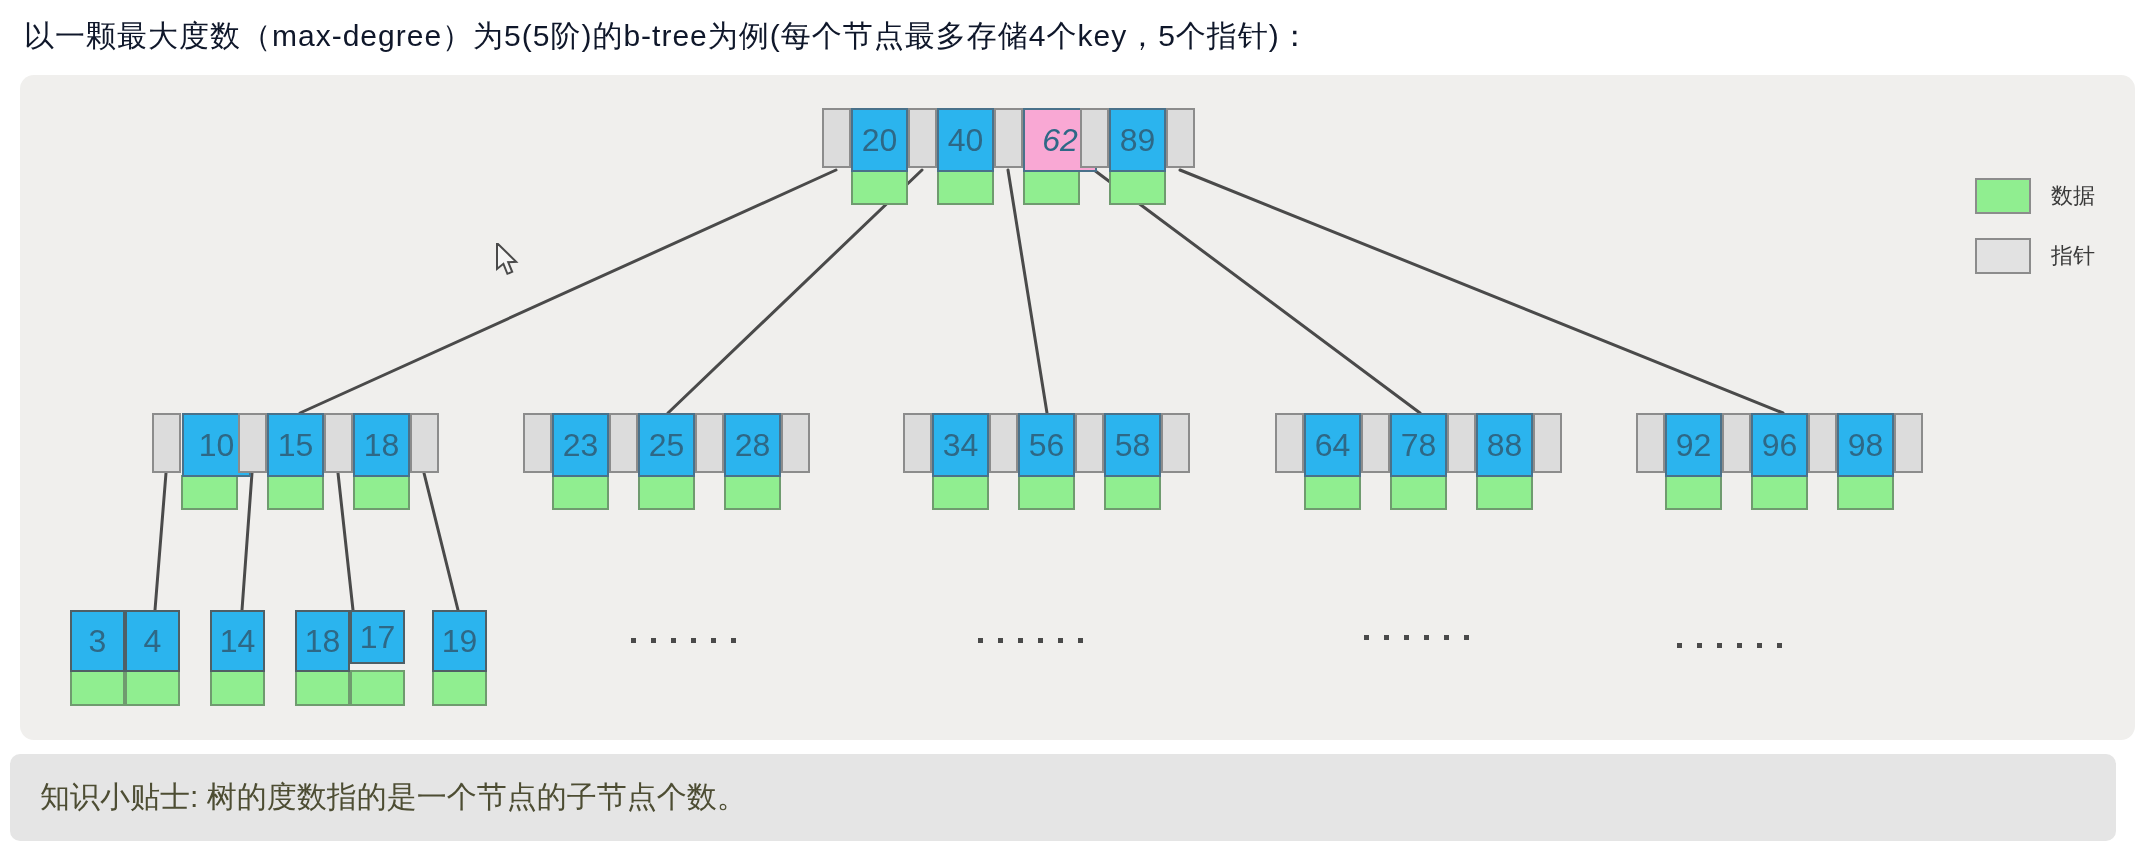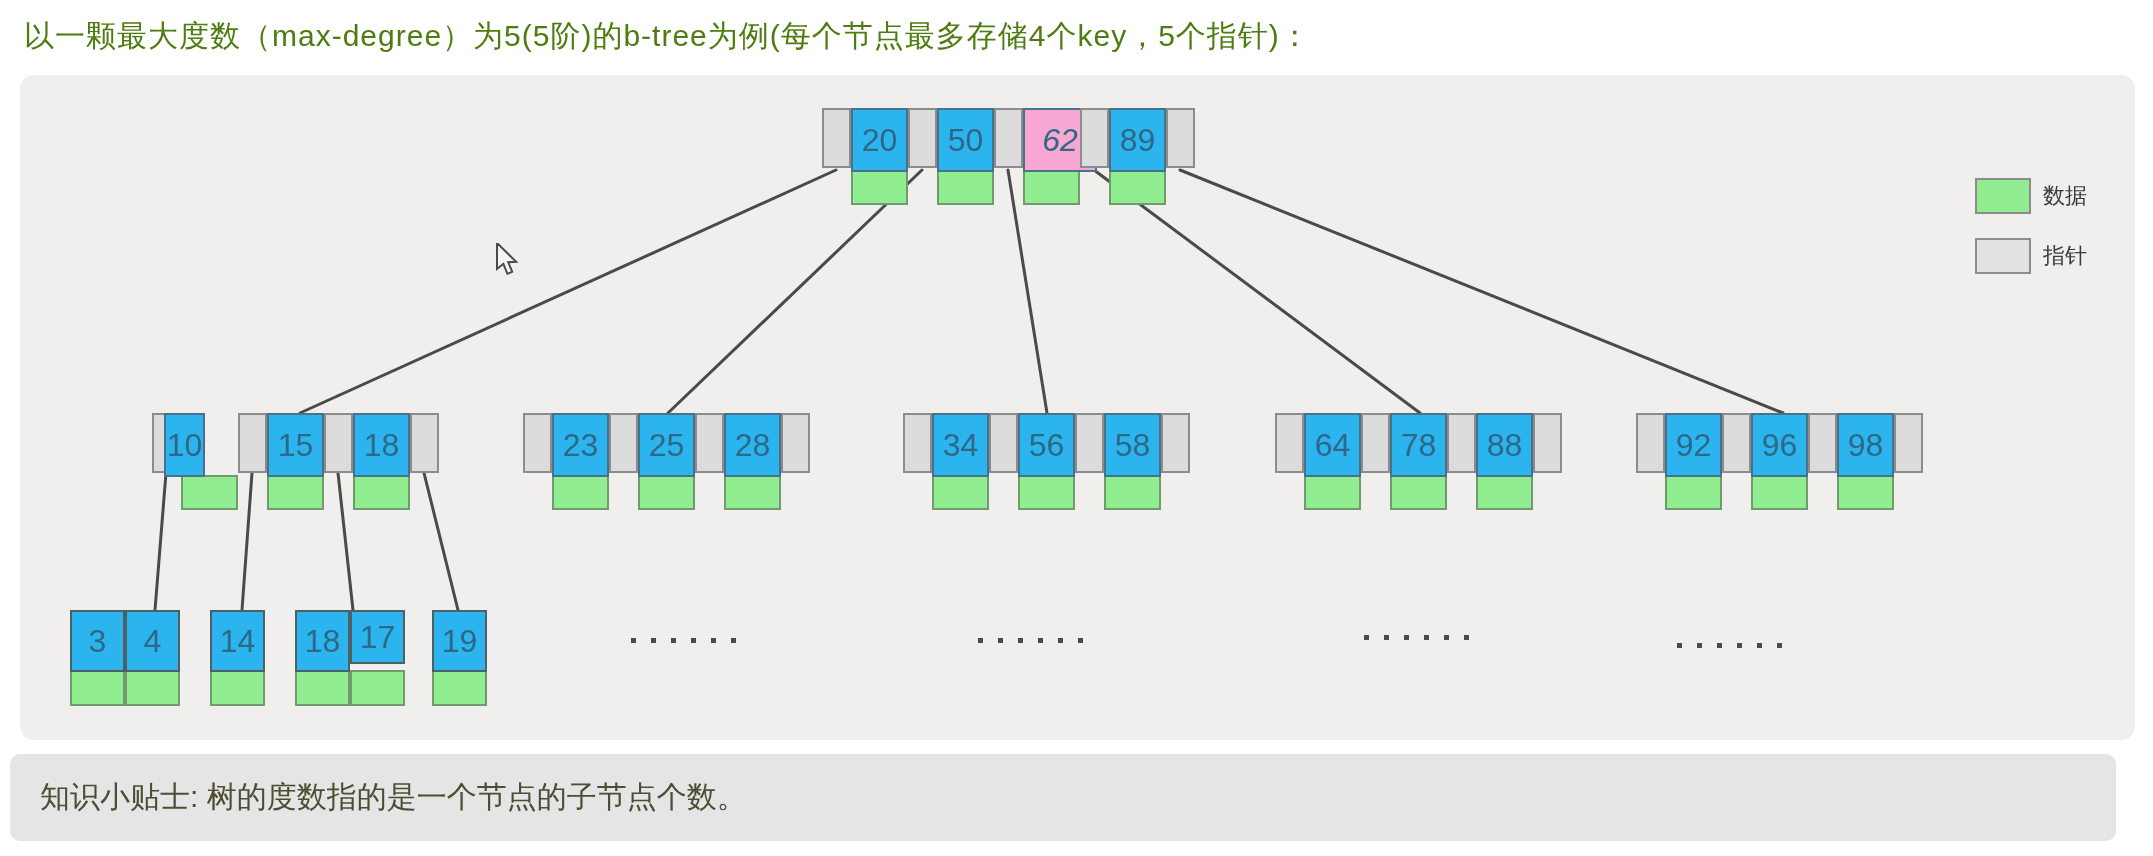--- a/index.html
+++ b/index.html
@@ -4,21 +4,21 @@
 <style>
   html,body{margin:0;padding:0;background:#ffffff;}
   .page{
     position:relative;
     width:2153px;height:856px;
     font-family:"Liberation Sans","DejaVu Sans",sans-serif;
     overflow:hidden;background:#ffffff;
   }
   .title{
     position:absolute;left:24px;top:16px;
-    font-size:30px;color:#4d7c0f;letter-spacing:1px;
+    font-size:30px;color:#0f172a;letter-spacing:1px;
   }
   .panel{
     position:absolute;left:20px;top:75px;
     width:2115px;height:665px;
     background:#f0efed;border-radius:14px;
   }
   #connector-svg{position:absolute;left:0;top:0;width:2115px;height:665px;}
   #tree-layer{position:absolute;left:0;top:0;width:2115px;height:665px;}
   .btree-node{position:absolute;}
   .cell{position:absolute;box-sizing:border-box;}
@@ -28,21 +28,21 @@
     display:flex;align-items:center;justify-content:center;
     font-size:32px;color:#2e6886;
   }
   .leaf .key-cell{border:2px solid #4f5f66;}
   .data-cell{border:2px solid #6f9b6f;}
   .ellipsis-group{position:absolute;display:flex;align-items:center;}
   .ellipsis-dot{width:5px;height:5px;background:#4a4a4a;margin-right:15px;}
   .legend{position:absolute;left:1955px;top:103px;}
   .legend-row{display:flex;align-items:center;margin-bottom:24px;height:36px;}
   .swatch{width:56px;height:36px;border:2px solid #8c8c8c;box-sizing:border-box;}
-  .legend-label{margin-left:12px;font-size:22px;color:#3a3a3a;text-align:right;}
+  .legend-label{margin-left:20px;font-size:22px;color:#3a3a3a;text-align:right;}
   .note{
     position:absolute;left:10px;top:754px;
     width:2106px;height:87px;border-radius:10px;
     display:flex;align-items:center;
     padding-left:30px;box-sizing:border-box;
     font-size:30px;
   }
   #cursor{position:absolute;left:475px;top:168px;}
 </style>
 </head>
@@ -64,33 +64,33 @@
         <line x1="318" y1="398" x2="333" y2="535" stroke="#4a4a4a" stroke-width="3" stroke-linecap="round"></line>
         <line x1="404" y1="398" x2="438" y2="535" stroke="#4a4a4a" stroke-width="3" stroke-linecap="round"></line>
       </svg>
     <div id="tree-layer">
         <div class="btree-node" style="left: 802px; top: 33px;">
           <div class="cell pointer-cell" style="left: 0px; top: 0px; width: 29px; height: 60px; background: rgb(220, 220, 220);"></div>
           <div class="cell data-cell" style="left: 29px; top: 62px; width: 57px; height: 35px; background: rgb(144, 238, 144);"></div>
           <div class="cell key-cell" style="left: 29px; top: 0px; width: 57px; height: 64px; background: rgb(43, 180, 238);">20</div>
           <div class="cell pointer-cell" style="left: 86px; top: 0px; width: 29px; height: 60px; background: rgb(220, 220, 220);"></div>
           <div class="cell data-cell" style="left: 115px; top: 62px; width: 57px; height: 35px; background: rgb(144, 238, 144);"></div>
-          <div class="cell key-cell" style="left: 115px; top: 0px; width: 57px; height: 64px; background: rgb(43, 180, 238);">50</div>
+          <div class="cell key-cell" style="left: 115px; top: 0px; width: 57px; height: 64px; background: rgb(43, 180, 238);">40</div>
           <div class="cell pointer-cell" style="left: 172px; top: 0px; width: 29px; height: 60px; background: rgb(220, 220, 220);"></div>
           <div class="cell data-cell" style="left: 201px; top: 62px; width: 57px; height: 35px; background: rgb(144, 238, 144);"></div>
           <div class="cell key-cell" style="left: 201px; top: 0px; width: 74px; height: 64px; background: #f9a8d4; font-style: italic;">62</div>
           <div class="cell pointer-cell" style="left: 258px; top: 0px; width: 29px; height: 60px; background: rgb(220, 220, 220);"></div>
           <div class="cell data-cell" style="left: 287px; top: 62px; width: 57px; height: 35px; background: rgb(144, 238, 144);"></div>
           <div class="cell key-cell" style="left: 287px; top: 0px; width: 57px; height: 64px; background: rgb(43, 180, 238);">89</div>
           <div class="cell pointer-cell" style="left: 344px; top: 0px; width: 29px; height: 60px; background: rgb(220, 220, 220);"></div>
         </div>
         <div class="btree-node" style="left: 132px; top: 338px;">
           <div class="cell pointer-cell" style="left: 0px; top: 0px; width: 29px; height: 60px; background: rgb(220, 220, 220);"></div>
           <div class="cell data-cell" style="left: 29px; top: 62px; width: 57px; height: 35px; background: rgb(144, 238, 144);"></div>
-          <div class="cell key-cell" style="left: 12px; top: 0px; width: 41px; height: 64px; background: rgb(43, 180, 238);">10</div>
+          <div class="cell key-cell" style="left: 30px; top: 0px; width: 69px; height: 64px; background: rgb(43, 180, 238);">10</div>
           <div class="cell pointer-cell" style="left: 86px; top: 0px; width: 29px; height: 60px; background: rgb(220, 220, 220);"></div>
           <div class="cell data-cell" style="left: 115px; top: 62px; width: 57px; height: 35px; background: rgb(144, 238, 144);"></div>
           <div class="cell key-cell" style="left: 115px; top: 0px; width: 57px; height: 64px; background: rgb(43, 180, 238);">15</div>
           <div class="cell pointer-cell" style="left: 172px; top: 0px; width: 29px; height: 60px; background: rgb(220, 220, 220);"></div>
           <div class="cell data-cell" style="left: 201px; top: 62px; width: 57px; height: 35px; background: rgb(144, 238, 144);"></div>
           <div class="cell key-cell" style="left: 201px; top: 0px; width: 57px; height: 64px; background: rgb(43, 180, 238);">18</div>
           <div class="cell pointer-cell" style="left: 258px; top: 0px; width: 29px; height: 60px; background: rgb(220, 220, 220);"></div>
         </div>
         <div class="btree-node" style="left: 503px; top: 338px;">
           <div class="cell pointer-cell" style="left: 0px; top: 0px; width: 29px; height: 60px; background: rgb(220, 220, 220);"></div>

